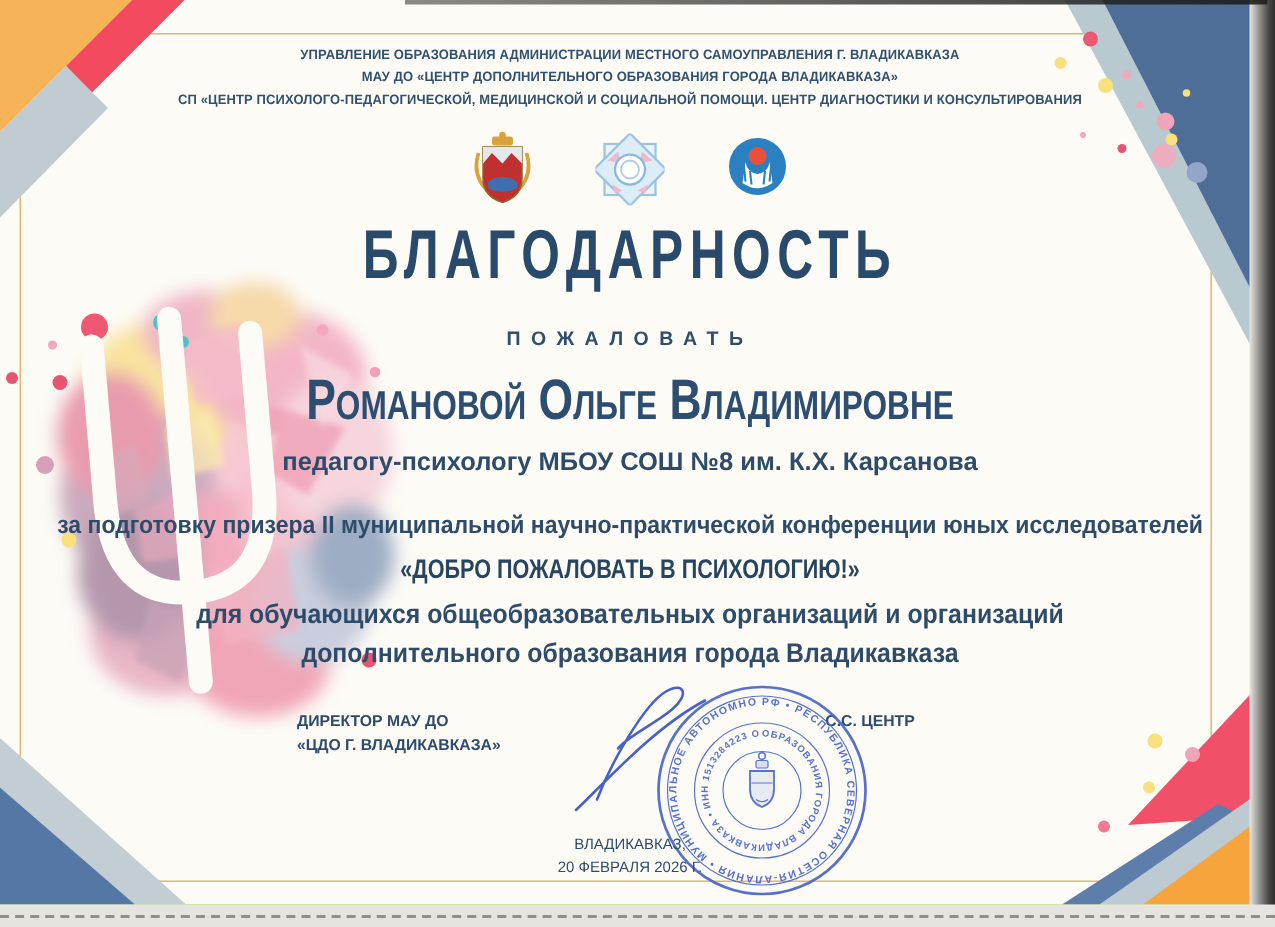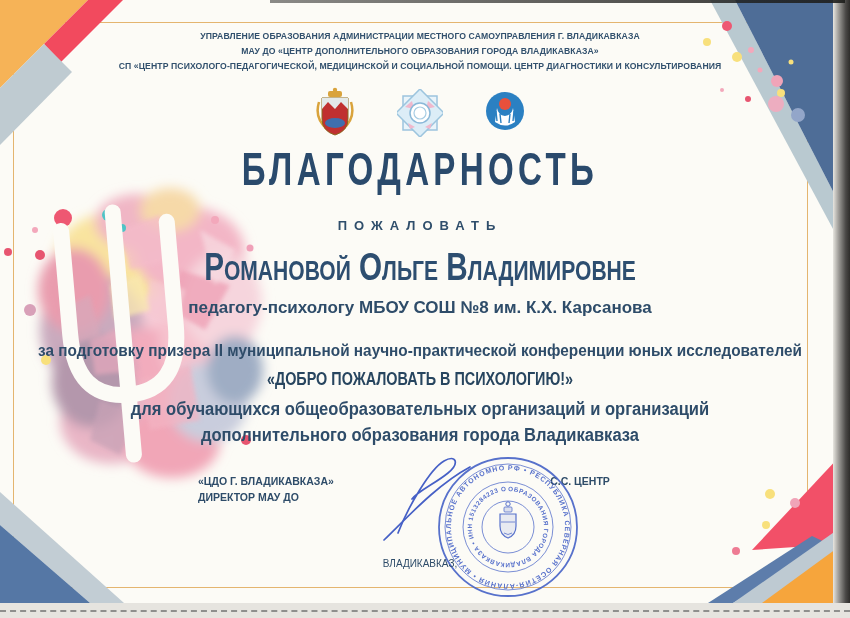--- a/index.html
+++ b/index.html
@@ -179,22 +179,22 @@
 
   <div class="txt name" style="top:246px;">Романовой Ольге Владимировне</div>
   <div class="txt pos" style="top:298px;">педагогу-психологу МБОУ СОШ №8 им. К.Х. Карсанова</div>
 
   <div class="txt reason" style="top:341px;">за подготовку призера II муниципальной научно-практической конференции юных исследователей</div>
   <div class="txt event" style="top:369px;">«ДОБРО ПОЖАЛОВАТЬ В ПСИХОЛОГИЮ!»</div>
   <div class="txt aud" style="top:399px;">для обучающихся общеобразовательных организаций и организаций</div>
   <div class="txt aud" style="top:425px;">дополнительного образования города Владикавказа</div>
 
   <div class="director">
+    <div>ДИРЕКТОР МАУ ДО</div>
     <div>«ЦДО Г. ВЛАДИКАВКАЗА»</div>
-    <div>ДИРЕКТОР МАУ ДО</div>
   </div>
   <div class="signer">С.С. ЦЕНТР</div>
 
   <svg width="220" height="165" viewBox="0 0 220 165" style="left:378px;top:445px;">
     <defs>
       <path id="ring1" d="M 130 25 a 57 57 0 1 1 -0.1 0" fill="none"></path>
       <path id="ring2" d="M 130 46 a 36 36 0 1 1 -0.1 0" fill="none"></path>
     </defs>
     <g stroke="#4a66c8" fill="none" opacity="0.92">
       <circle cx="130" cy="82" r="69" stroke-width="1.8"></circle>
@@ -212,18 +212,19 @@
       <path d="M 122 69 h 16 v 12 q 0 9 -8 12 q -8 -3 -8 -12 z" fill="rgba(74,102,200,0.12)" stroke-width="1.2"></path>
       <path d="M 123 77 h 14 M 126 88 q 4 3 8 0" fill="none" stroke-width="0.8"></path>
     </g>
     <g fill="none" stroke="#3d58c4" stroke-width="1.7" opacity="0.95" stroke-linecap="round">
       <path d="M 20 88 C 30 62, 52 24, 66 16 C 78 9, 82 18, 70 28 C 58 38, 40 46, 34 54"></path>
       <path d="M 6 95 C 26 76, 58 40, 92 22"></path>
     </g>
   </svg>
 
   <div class="txt footer" style="top:556px;">ВЛАДИКАВКАЗ,</div>
+  <div class="txt footer" style="top:571px;">20 ФЕВРАЛЯ 2026 Г.</div>
 
   <div class="edge-right"></div>
   <div class="edge-top"></div>
   <div class="edge-bottom"></div>
   <div class="edge-dash"></div>
 </div>
 
 </body></html>

